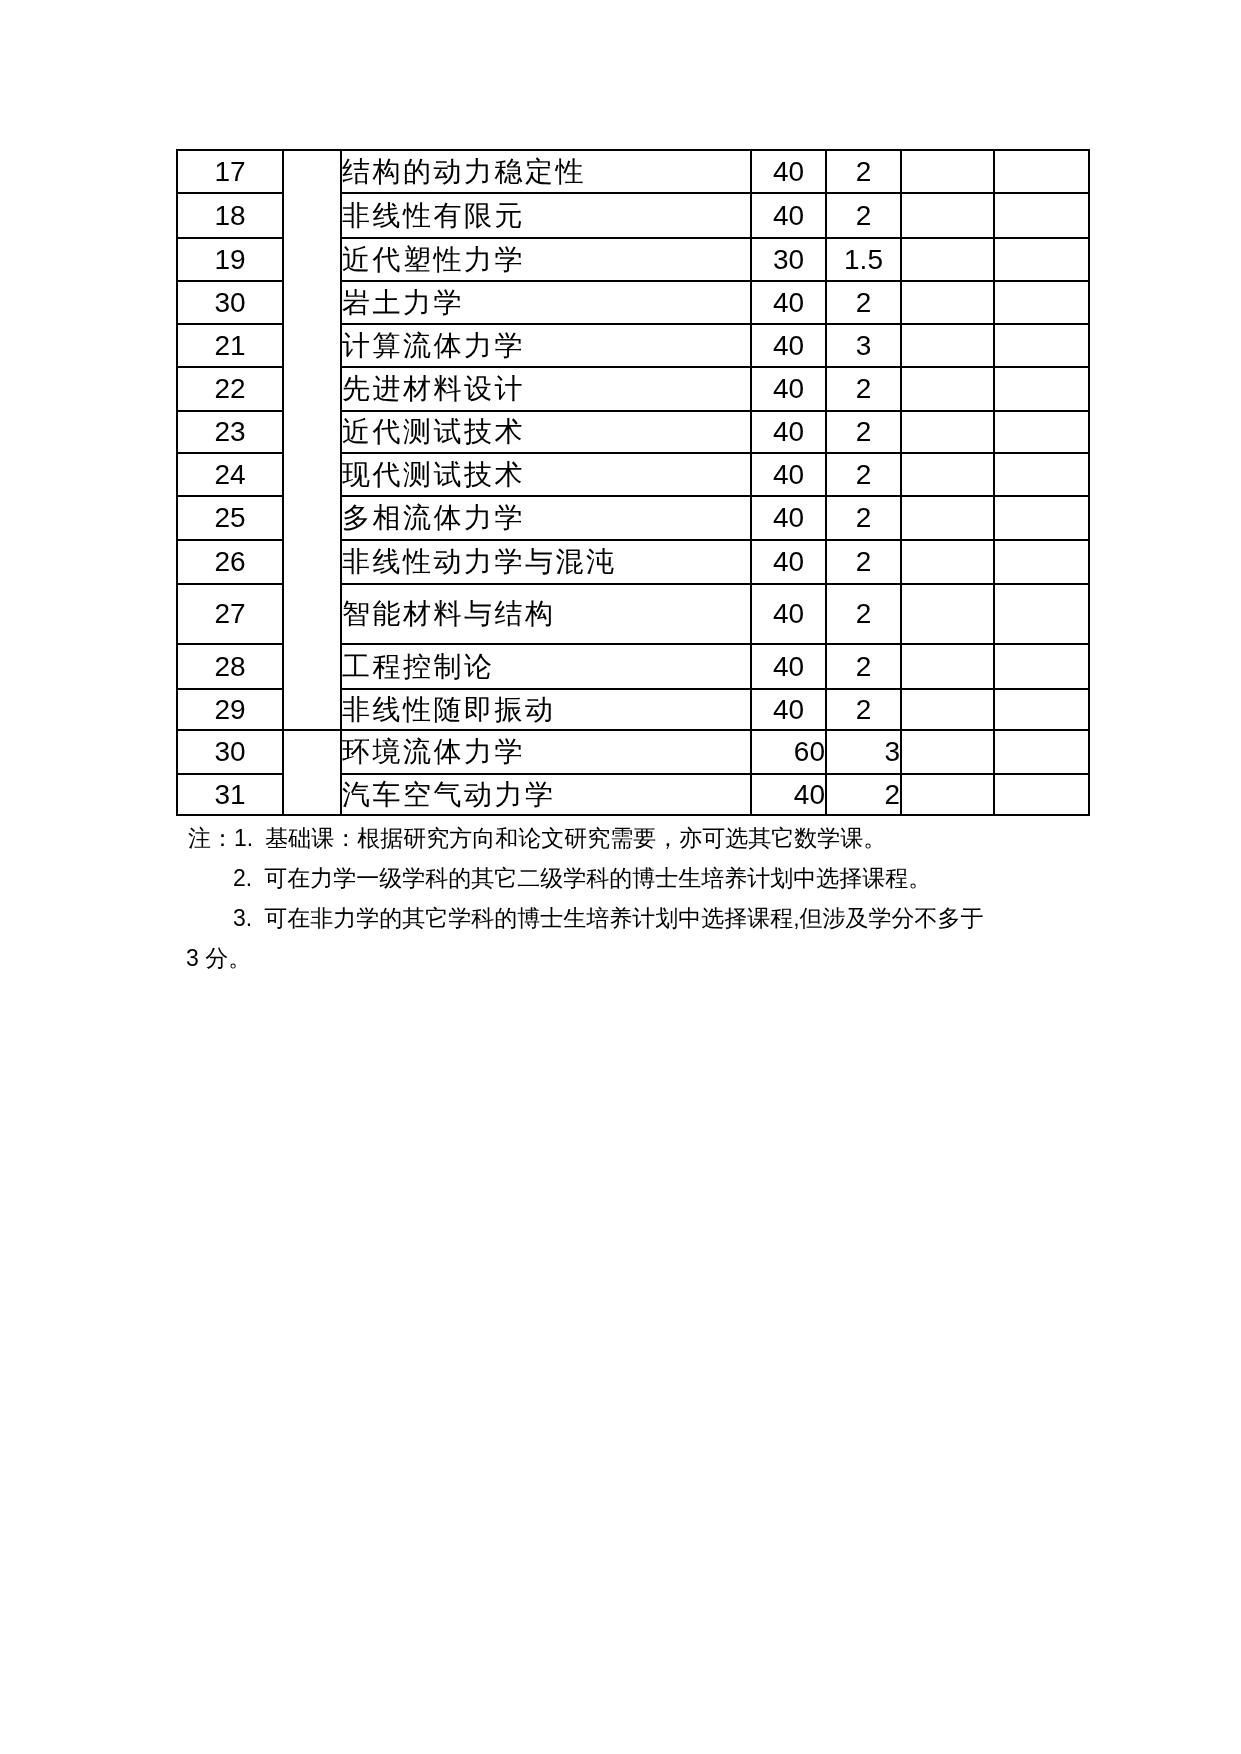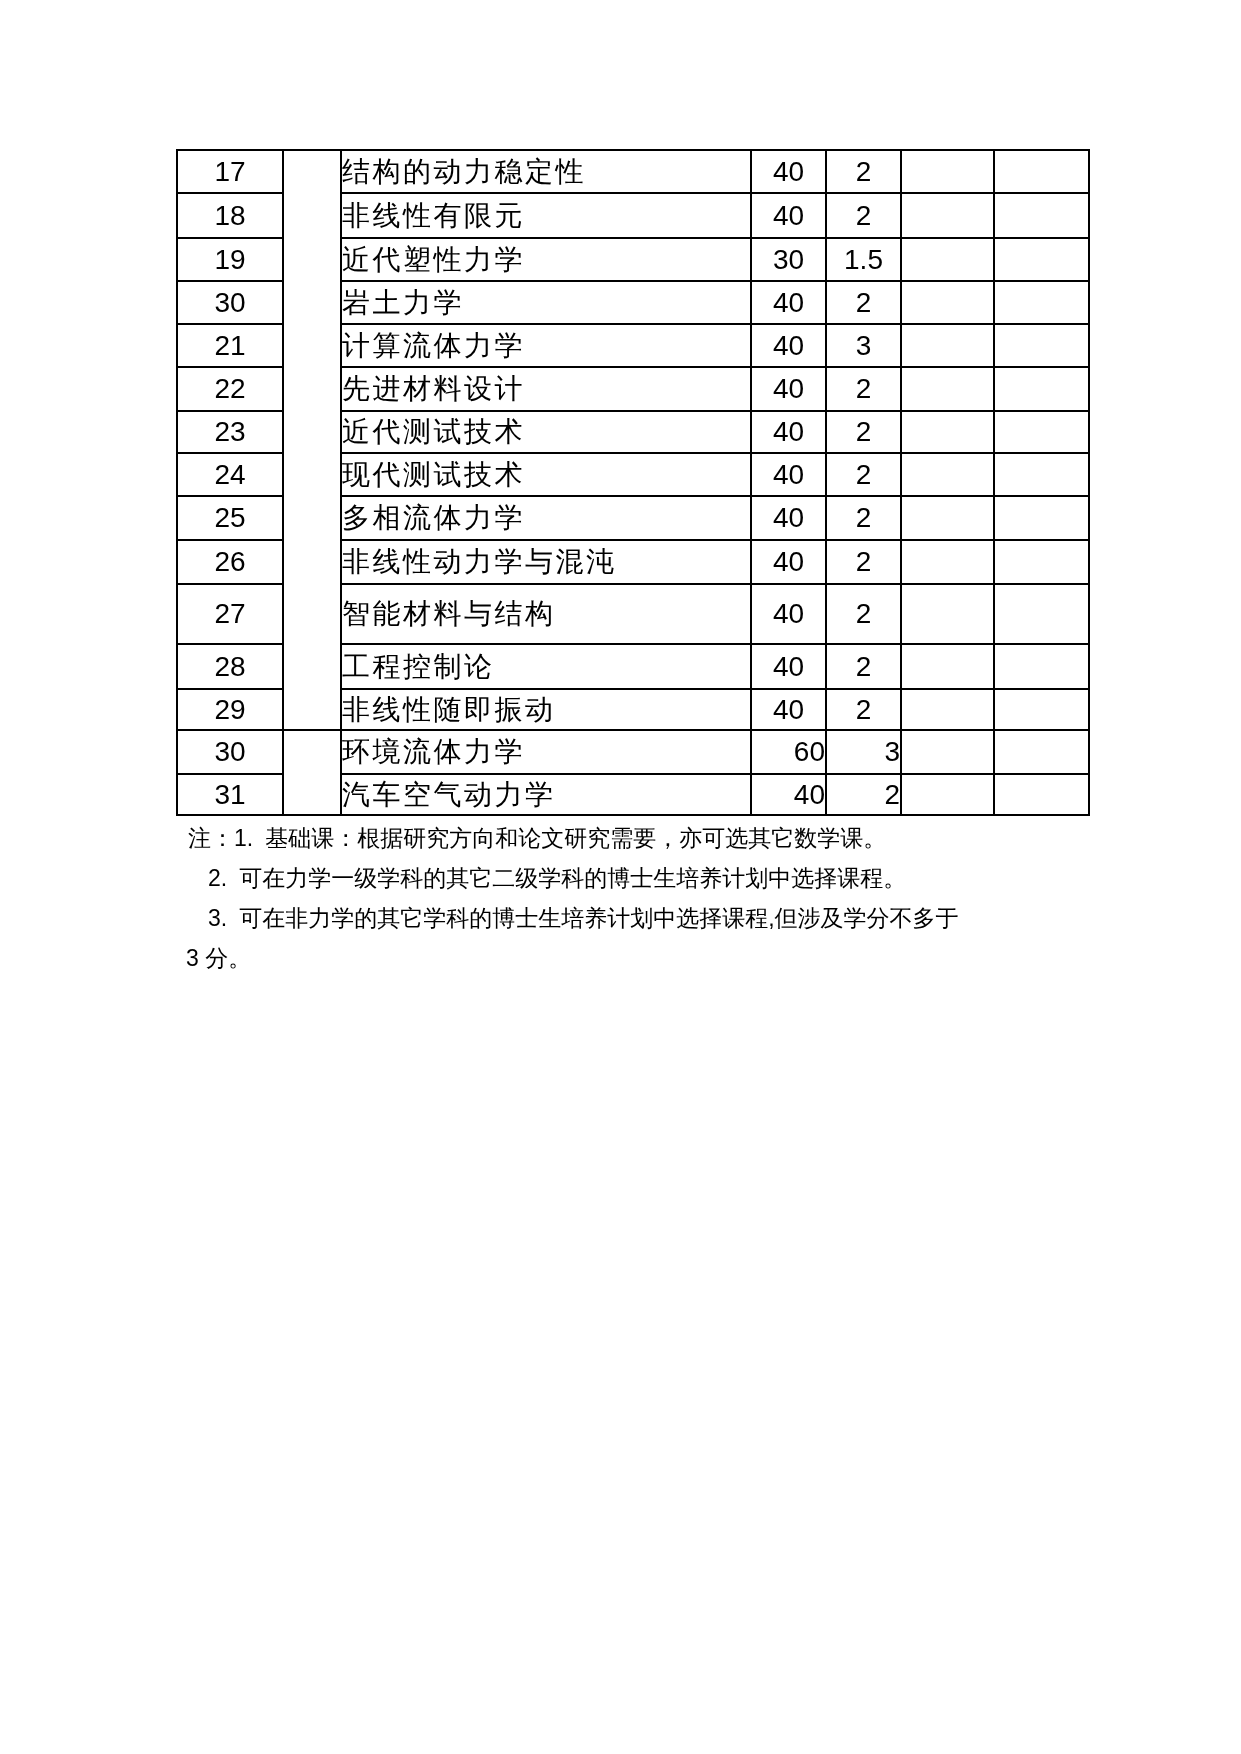--- a/index.html
+++ b/index.html
@@ -59,21 +59,21 @@
     position: absolute;
     left: 186px;
     top: 818px;
     width: 920px;
     font-size: 23px;
     line-height: 40px;
     white-space: nowrap;
   }
   .note-line { height: 40px; }
   .note-line.first  { margin-left: 2px; }
-  .note-line.indent { margin-left: 22px; }
+  .note-line.indent { margin-left: 47px; }
   .note-line.cont   { margin-left: 0; }
   .note-num { margin-right: 12px; }
 </style>
 </head>
 <body>
 
 <div class="page">
 
   <table class="course-table">
     <colgroup>

